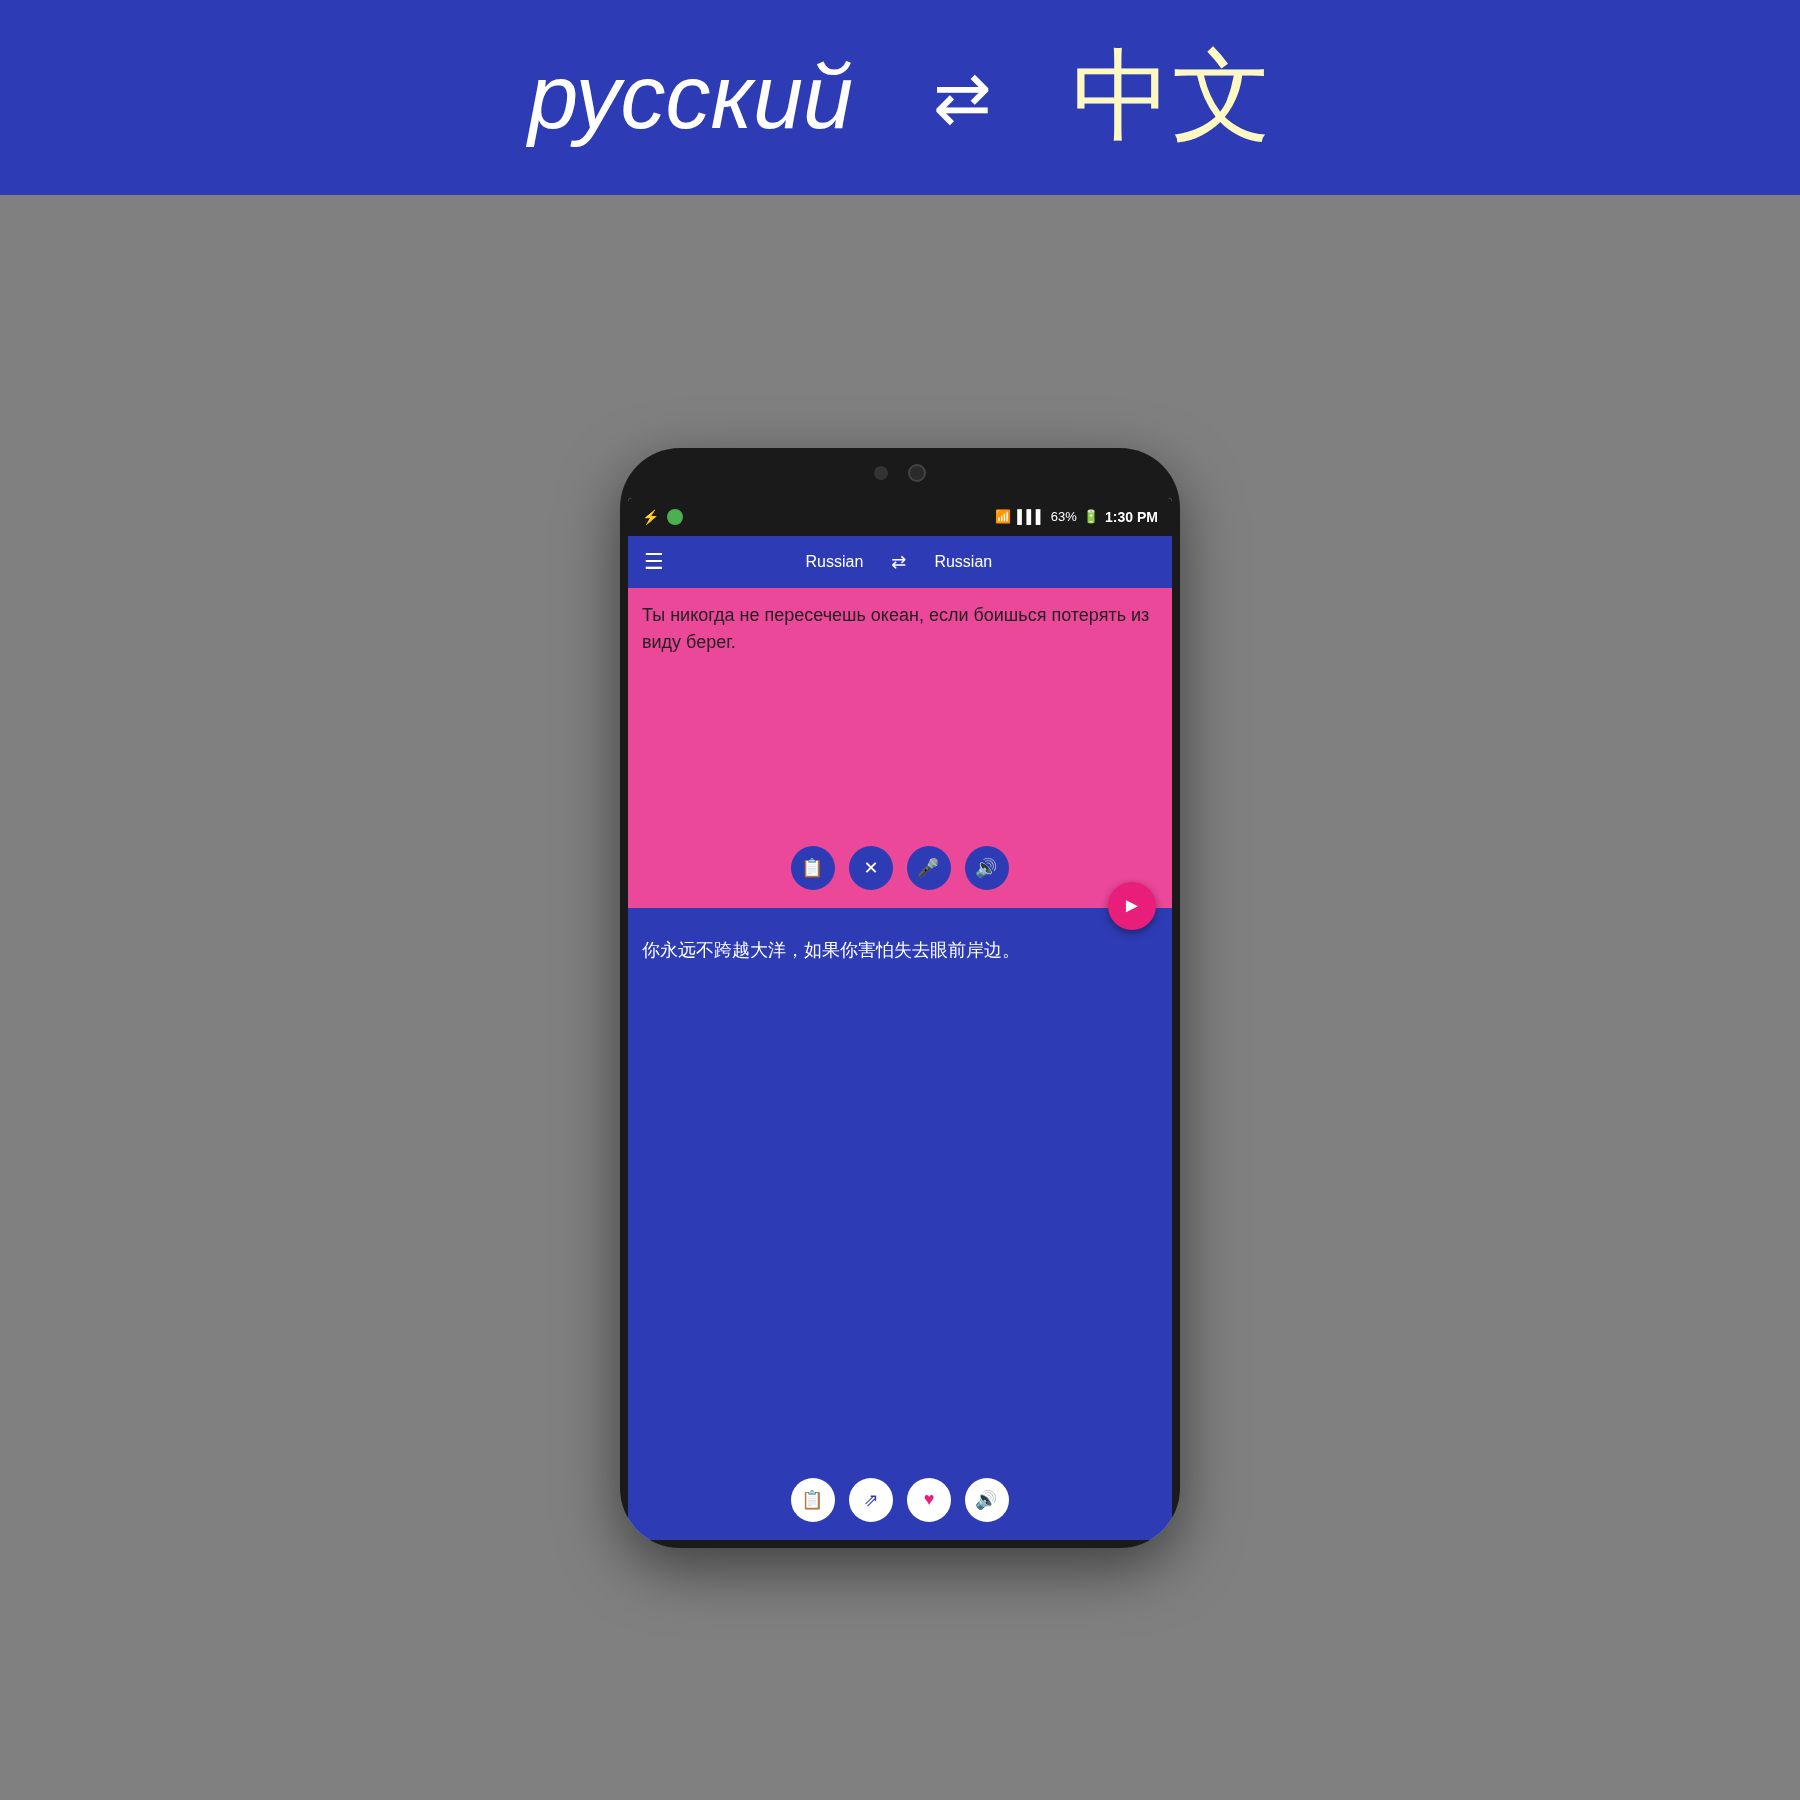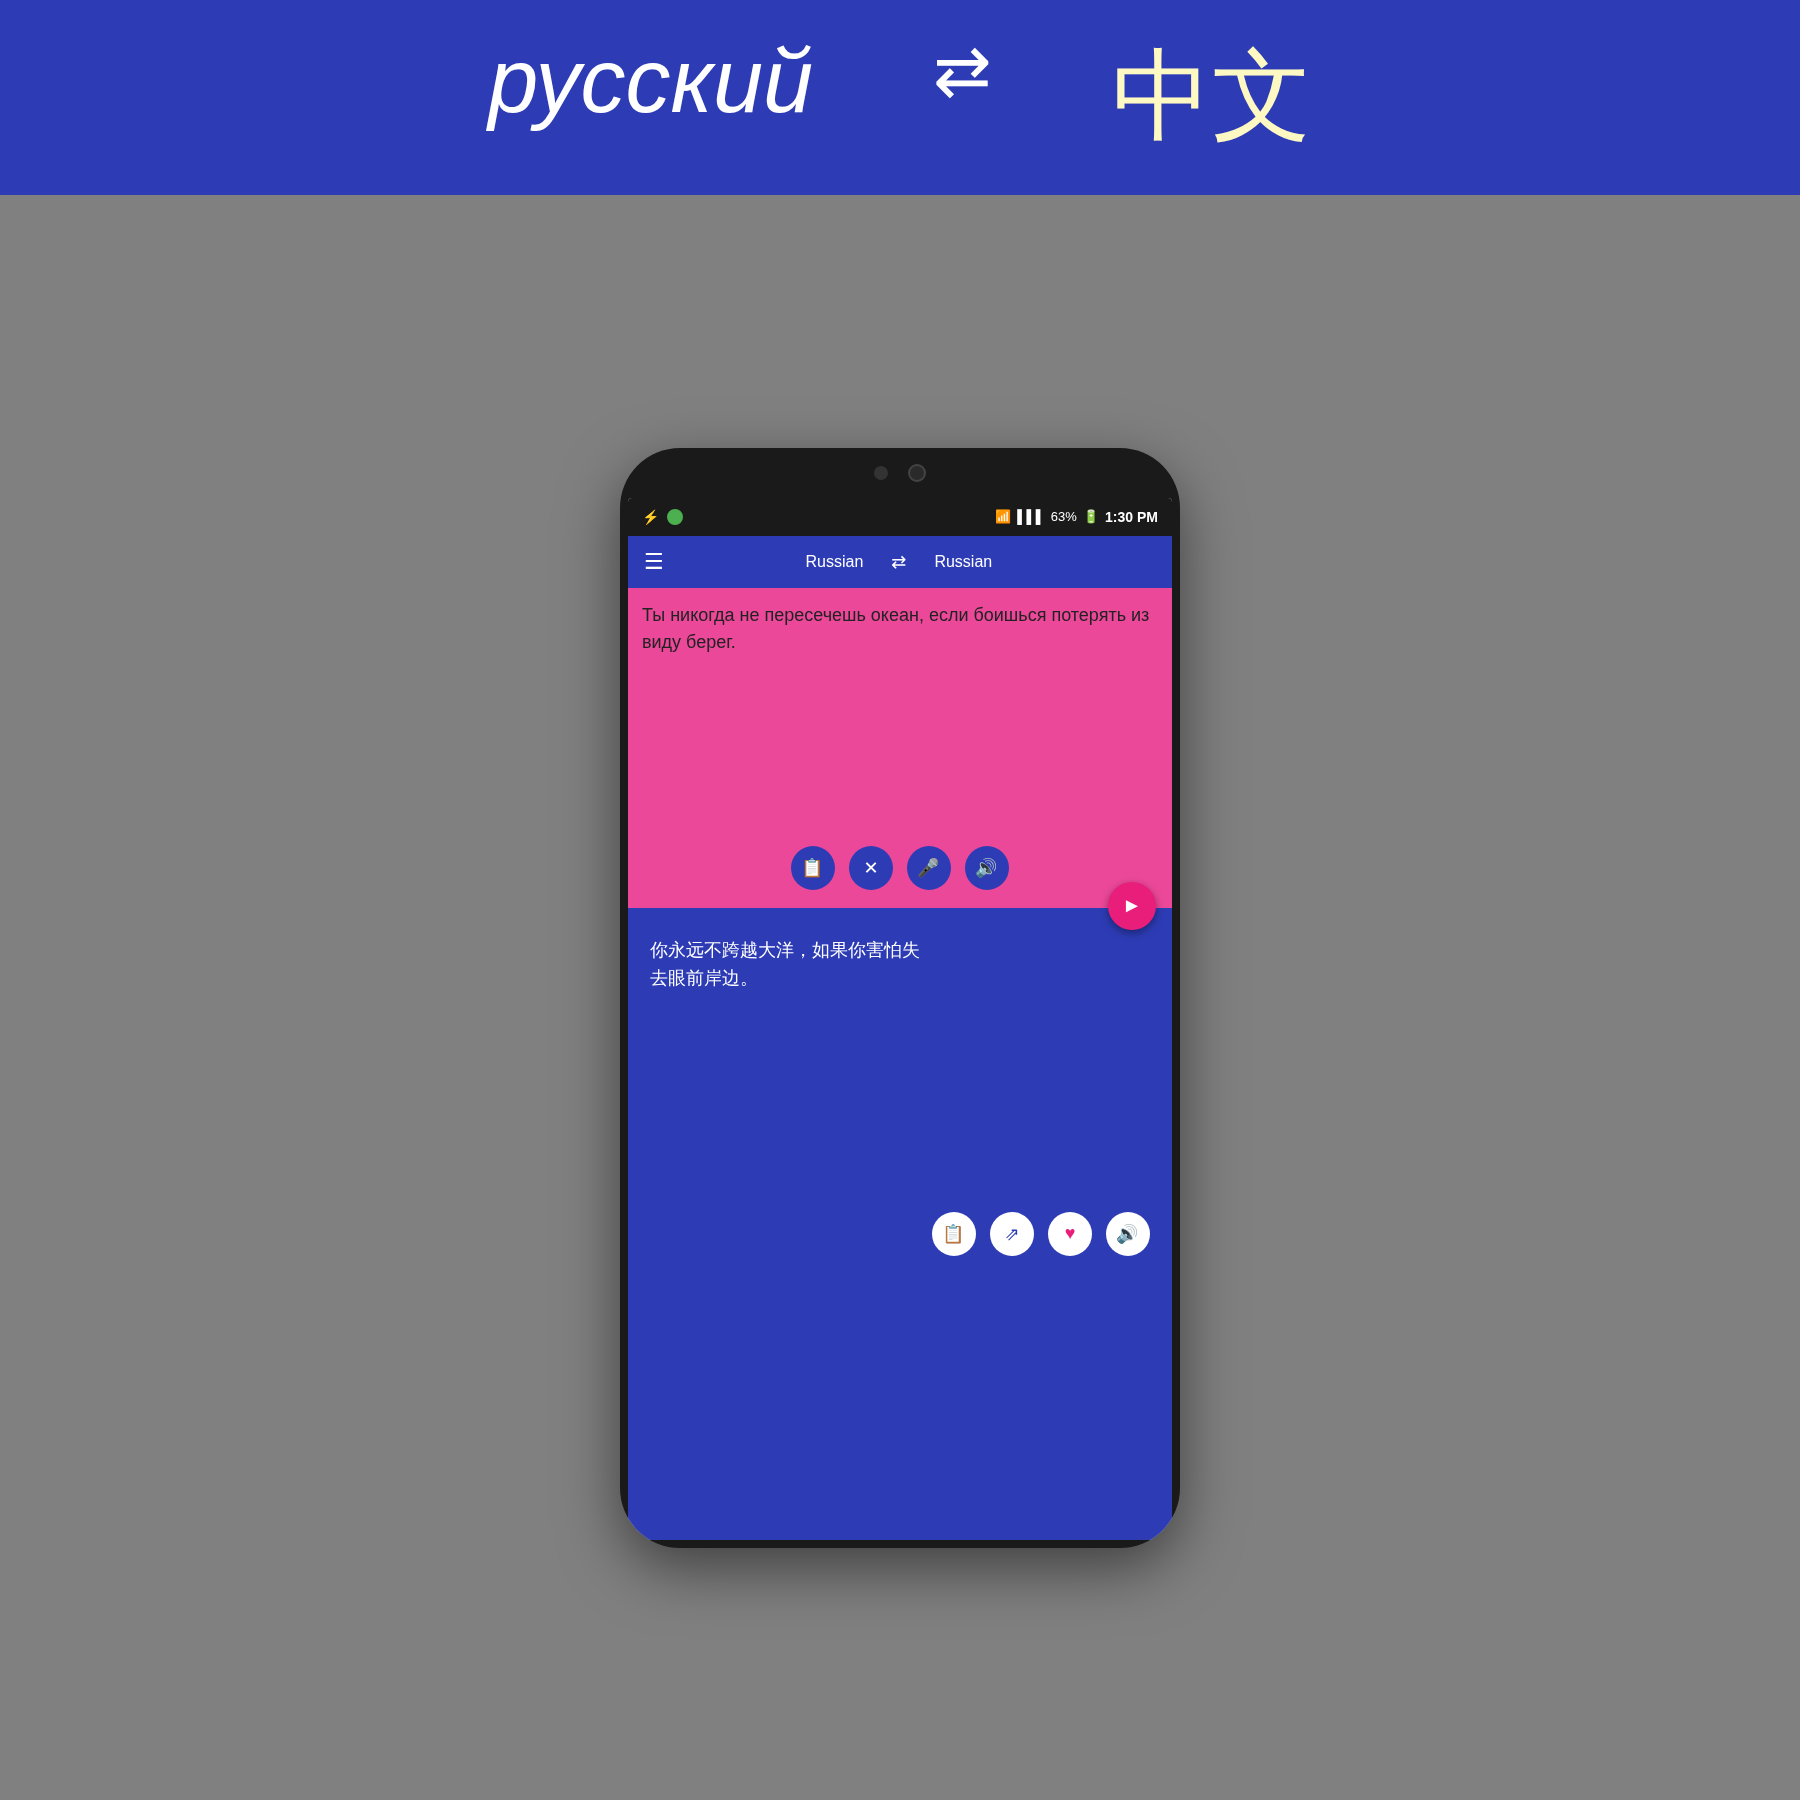--- a/index.html
+++ b/index.html
@@ -12,24 +12,24 @@
       align-items: center;
       font-family: Arial, sans-serif;
       overflow: hidden;
     }
 
     
     .top-header {
       width: 100%;
       background-color: #2d3cb5;
       display: flex;
-      align-items: flex-start;
+      align-items: center;
       justify-content: center;
       padding: 30px 60px;
-      gap: 120px;
+      gap: 80px;
       flex-shrink: 0;
     }
     .top-lang-left {
       font-size: 90px;
       color: white;
       font-style: italic;
       font-weight: 400;
     }
     .top-swap-icon {
       font-size: 70px;
@@ -236,21 +236,22 @@
       z-index: 10;
       cursor: pointer;
       box-shadow: 0 3px 8px rgba(0,0,0,0.4);
     }
 
     
     .output-area {
       background: #2d3cb5;
       flex: 1;
       display: flex;
-      padding: 28px 22px 14px;
+      flex-direction: column;
+      padding: 28px 14px 14px;
       position: relative;
     }
     .output-text {
       font-size: 18px;
       color: white;
       line-height: 1.6;
       flex: 1;
     }
     .output-buttons {
       display: flex;

